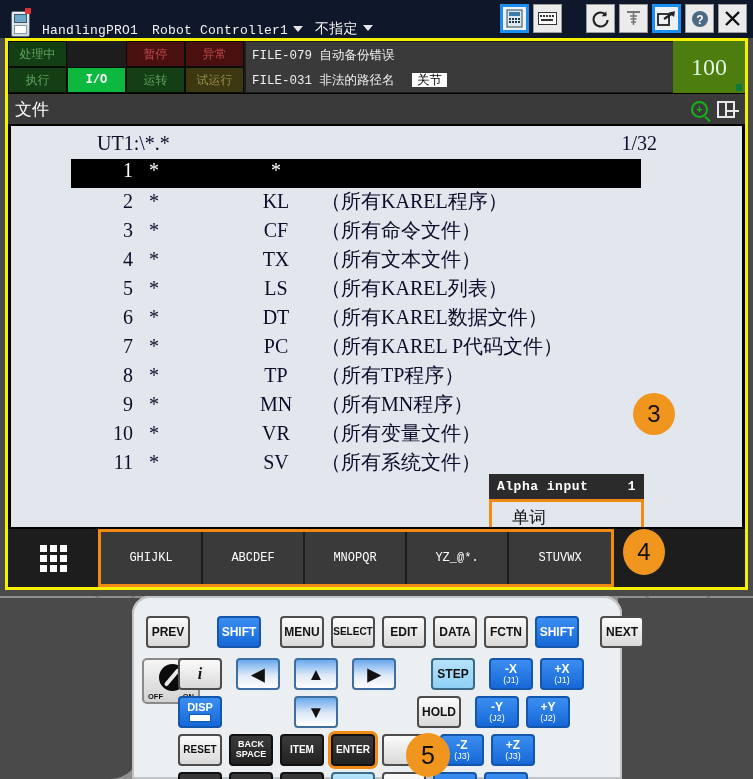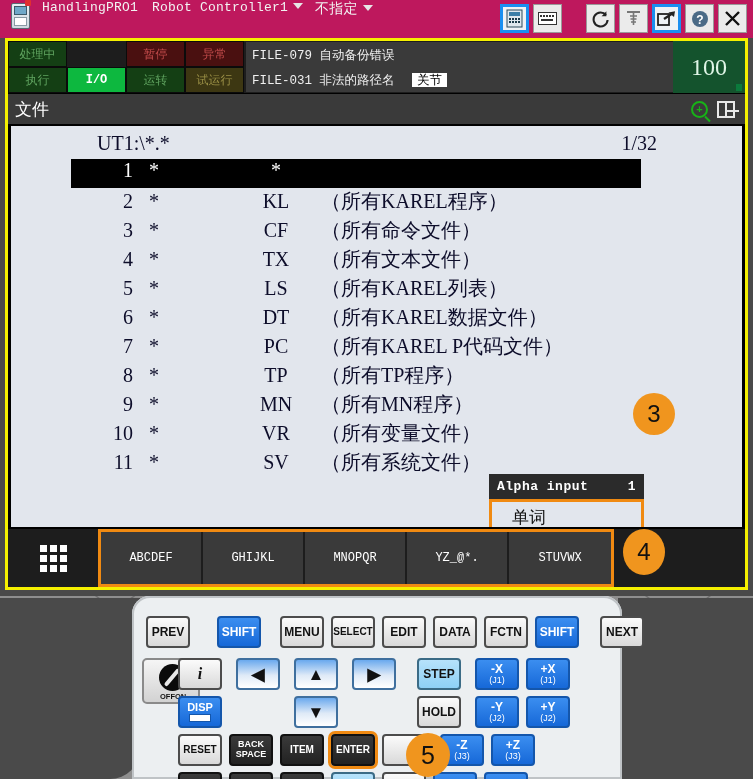--- a/index.html
+++ b/index.html
@@ -19,22 +19,22 @@
   }
   #floor svg { position: absolute; left: 0; top: 0; }
 
   
   #win {
     position: absolute; left: 0; top: 0; width: 753px; height: 596px;
     background: #4a4a4a;
   }
   #titlebar {
     position: absolute; left: 0; top: 0; width: 753px; height: 38px;
-    background: #be185d;
-    display: flex; align-items: flex-start;
+    background: #0f172a;
+    display: flex; align-items: flex-end;
   }
   #tp-icon { width: 26px; height: 30px; margin-left: 8px; position: relative; }
   #tp-icon .body {
     position: absolute; left: 3px; top: 3px; width: 19px; height: 26px;
     background: linear-gradient(180deg,#e8eef2 0%,#cfd9e0 100%);
     border: 1px solid #5a6a74; border-radius: 2px;
   }
   #tp-icon .scr {
     position: absolute; left: 6px; top: 6px; width: 13px; height: 9px;
     background: #6fa8c8; border: 1px solid #3c5a6b;
@@ -86,21 +86,21 @@
     border: 1px solid #0b0b0b;
   }
   #msgbox {
     flex: 1; background: #3a3a3a; margin: 1px 0 1px 2px;
     padding: 2px 0 0 6px; color: #f0f0f0;
     font-family: "Liberation Mono", monospace; font-size: 12.5px; line-height: 24px;
   }
   .msgrow { white-space: nowrap; }
   .joint-chip { background: #ffffff; color: #000; padding: 0 5px; margin-left: 10px; font-family: "Liberation Sans", sans-serif; }
   #ovr {
-    width: 72px; background: #14532d; color: #dff5e6;
+    width: 72px; background: #4d7c0f; color: #dff5e6;
     display: flex; align-items: center; justify-content: center;
     font-family: "Liberation Serif", serif; font-size: 24px; position: relative;
   }
   #ovr .corner { position: absolute; right: 3px; bottom: 2px; width: 6px; height: 7px; background: #0b7a3c; }
 
   
   #scr-title {
     position: absolute; left: 0; top: 52px; width: 737px; height: 31px;
     background: #3a3a3a; display: flex; align-items: center;
     border-top: 1px solid #000;
@@ -226,21 +226,21 @@
     border: 2px solid #8a8a8a; border-radius: 5px;
   }
   #knob .dial {
     position: absolute; left: 15px; top: 4px; width: 27px; height: 27px;
     background: #0b0b0b; border-radius: 50%;
   }
   #knob .dial::after {
     content: ""; position: absolute; left: 11px; top: 3px; width: 4px; height: 21px;
     background: #e8e8e8; transform: rotate(40deg); transform-origin: 50% 50%; border-radius: 2px;
   }
-  #knob .lbl { position: absolute; bottom: 1px; width: 100%; display: flex; justify-content: space-between; padding: 0 16px; font-size: 7.5px; font-weight: bold; color: #111; }
+  #knob .lbl { position: absolute; bottom: 1px; width: 100%; display: flex; justify-content: space-between; padding: 0 4px; font-size: 7.5px; font-weight: bold; color: #111; }
   .arrow-glyph { font-size: 17px; line-height: 1; }
 </style>
 </head>
 <body>
 
 <div id="floor">
   <svg width="753" height="191" viewBox="0 0 753 191">
     <rect x="0" y="0" width="753" height="191" fill="#8f8f8f"></rect>
     <g stroke="#6f6f6f" stroke-width="1.4" fill="none">
       <path d="M-40 10 L200 190"></path>
@@ -475,22 +475,22 @@
             <i></i>
             <i></i>
             <i></i>
             <i></i>
             <i></i>
             <i></i>
             <i></i>
         </div>
       </div>
       <div id="fgroup">
+        <div class="fkey">GHIJKL</div>
         <div class="fkey">ABCDEF</div>
-        <div class="fkey">GHIJKL</div>
         <div class="fkey">MNOPQR</div>
         <div class="fkey">YZ_@*.</div>
         <div class="fkey">STUVWX</div>
       </div>
     </div>
   </div>
 </div>
 
 <div id="pend-dark-l"></div>
 <div id="pend-dark-r"></div>
@@ -523,21 +523,21 @@
     </div>
     <div class="key arrow" style="margin-left:7px;">
         <span class="arrow-glyph">◀</span>
       </div>
     <div class="key arrow" style="margin-left:7px;">
         <span class="arrow-glyph">▲</span>
       </div>
     <div class="key arrow" style="margin-left:7px;">
         <span class="arrow-glyph">▶</span>
       </div>
-    <div class="key lblue" style="margin-left:14px;">STEP</div>
+    <div class="key lblue" style="margin-left:28px;">STEP</div>
     <div class="key blue" style="margin-left:7px;flex-direction:column;">
       <span>-X</span>
       <span class="sub">(J1)</span>
     </div>
     <div class="key blue" style="flex-direction:column;">
       <span>+X</span>
       <span class="sub">(J1)</span>
     </div>
   </div>
 

